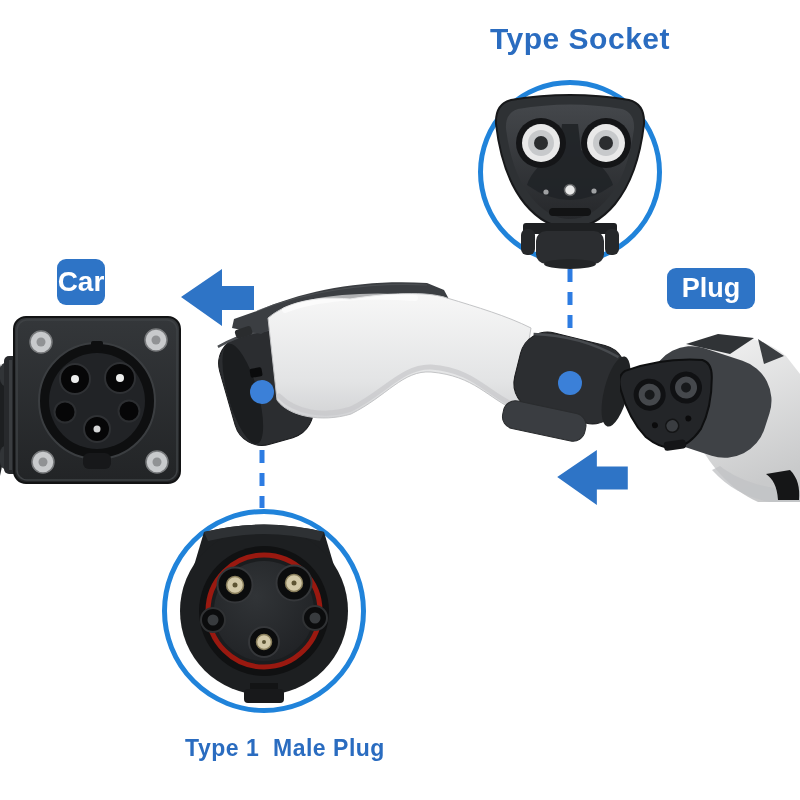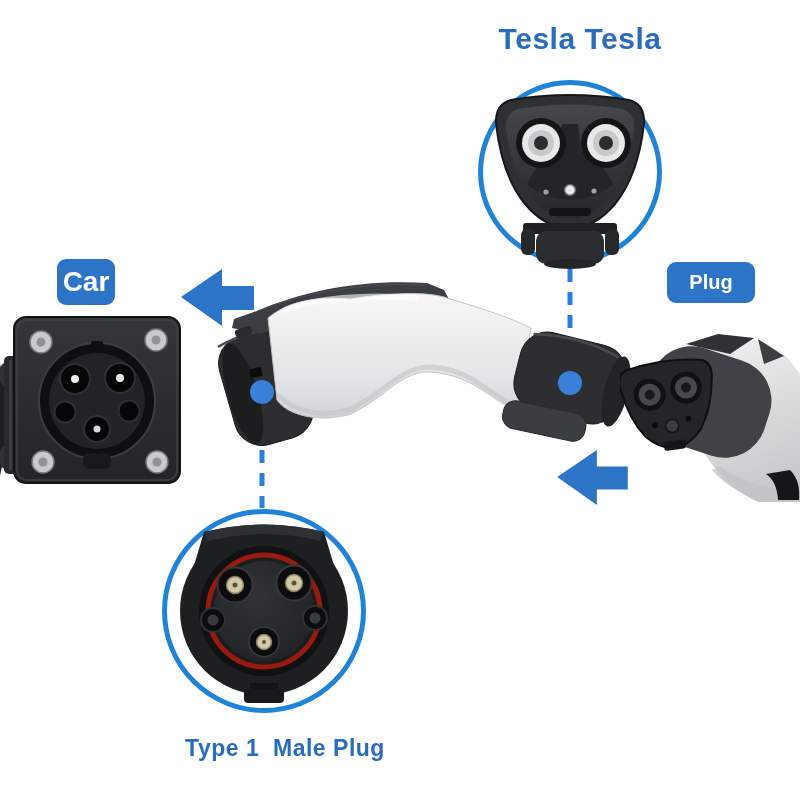--- a/index.html
+++ b/index.html
@@ -36,21 +36,21 @@
   }
   .line-svg{z-index:2;}
   .photo{z-index:3;}
   .arrow-svg{z-index:6;}
 </style>
 </head>
 <body>
 
 <div class="stage">
 
-  <div class="abs headline" style="left:470px;top:22px;width:220px;font-size:30px;">Tesla Tesla</div>
+  <div class="abs headline" style="left:470px;top:22px;width:220px;font-size:30px;">Type Socket</div>
 
   <div class="abs ring" style="left:478px;top:80px;width:184px;height:184px;"></div>
 
   <svg class="abs photo" style="left:486px;top:88px;" width="168" height="185" viewBox="0 0 168 185">
     <defs>
       <linearGradient id="tsFace" x1="0" y1="0" x2="0" y2="1">
         <stop offset="0" stop-color="#44474b"></stop>
           <stop offset="1" stop-color="#26282b"></stop>
       </linearGradient>
     </defs>
@@ -80,21 +80,21 @@
       <rect x="50" y="143" width="68" height="33" rx="10" fill="#2b2d30"></rect>
       <ellipse cx="84" cy="176" rx="26" ry="5" fill="#232527"></ellipse>
     </g>
   </svg>
 
   <svg class="abs line-svg" style="left:564px;top:266px;" width="12" height="112" viewBox="0 0 12 112">
     <line x1="6" y1="3" x2="6" y2="109" stroke="var(--connector-dash-blue)" stroke-width="5" stroke-dasharray="13 10"></line>
   </svg>
   <div class="abs dot" style="left:558px;top:371px;"></div>
 
-  <div class="abs tag" style="left:57px;top:259px;width:58px;height:46px;font-size:28px;">Car</div>
+  <div class="abs tag" style="left:57px;top:259px;width:48px;height:46px;font-size:28px;">Car</div>
   <svg class="abs arrow-svg" style="left:180px;top:268px;" width="75" height="60" viewBox="0 0 75 60">
     <polygon points="1,29 42,1 42,18 74,18 74,42 42,42 42,58" style="fill:var(--accent-blue)"></polygon>
   </svg>
 
   <svg class="abs photo" style="left:0px;top:312px;" width="190" height="178" viewBox="0 0 190 178">
     <defs>
       <linearGradient id="pGrad" x1="0" y1="0" x2="0" y2="1">
         <stop offset="0" stop-color="#34373a"></stop>
           <stop offset="1" stop-color="#222426"></stop>
       </linearGradient>
@@ -171,21 +171,21 @@
     <g transform="translate(329,146) rotate(12)">
       <rect x="-42" y="-15" width="84" height="28" rx="12" fill="#3a3d41" stroke="#2a2c2e"></rect>
     </g>
   </svg>
 
   <div class="abs dot" style="left:250px;top:380px;"></div>
   <svg class="abs line-svg" style="left:256px;top:400px;" width="12" height="112" viewBox="0 0 12 112">
     <line x1="6" y1="4" x2="6" y2="108" stroke="var(--connector-dash-blue)" stroke-width="5" stroke-dasharray="13 10"></line>
   </svg>
 
-  <div class="abs tag" style="left:667px;top:262px;width:88px;height:41px;font-size:20px;">Plug</div>
+  <div class="abs tag" style="left:667px;top:268px;width:88px;height:41px;font-size:27px;">Plug</div>
   <svg class="abs arrow-svg" style="left:556px;top:449px;" width="73" height="58" viewBox="0 0 75 60">
     <polygon points="1,29 42,1 42,18 74,18 74,42 42,42 42,58" style="fill:var(--accent-blue)"></polygon>
   </svg>
 
   <svg class="abs photo" style="left:620px;top:330px;" width="180" height="172" viewBox="0 0 180 172">
     <defs>
       <linearGradient id="hGrad" x1="0" y1="0" x2="0.3" y2="1">
         <stop offset="0" stop-color="#f4f4f4"></stop>
           <stop offset="1" stop-color="#c9cacb"></stop>
       </linearGradient>

